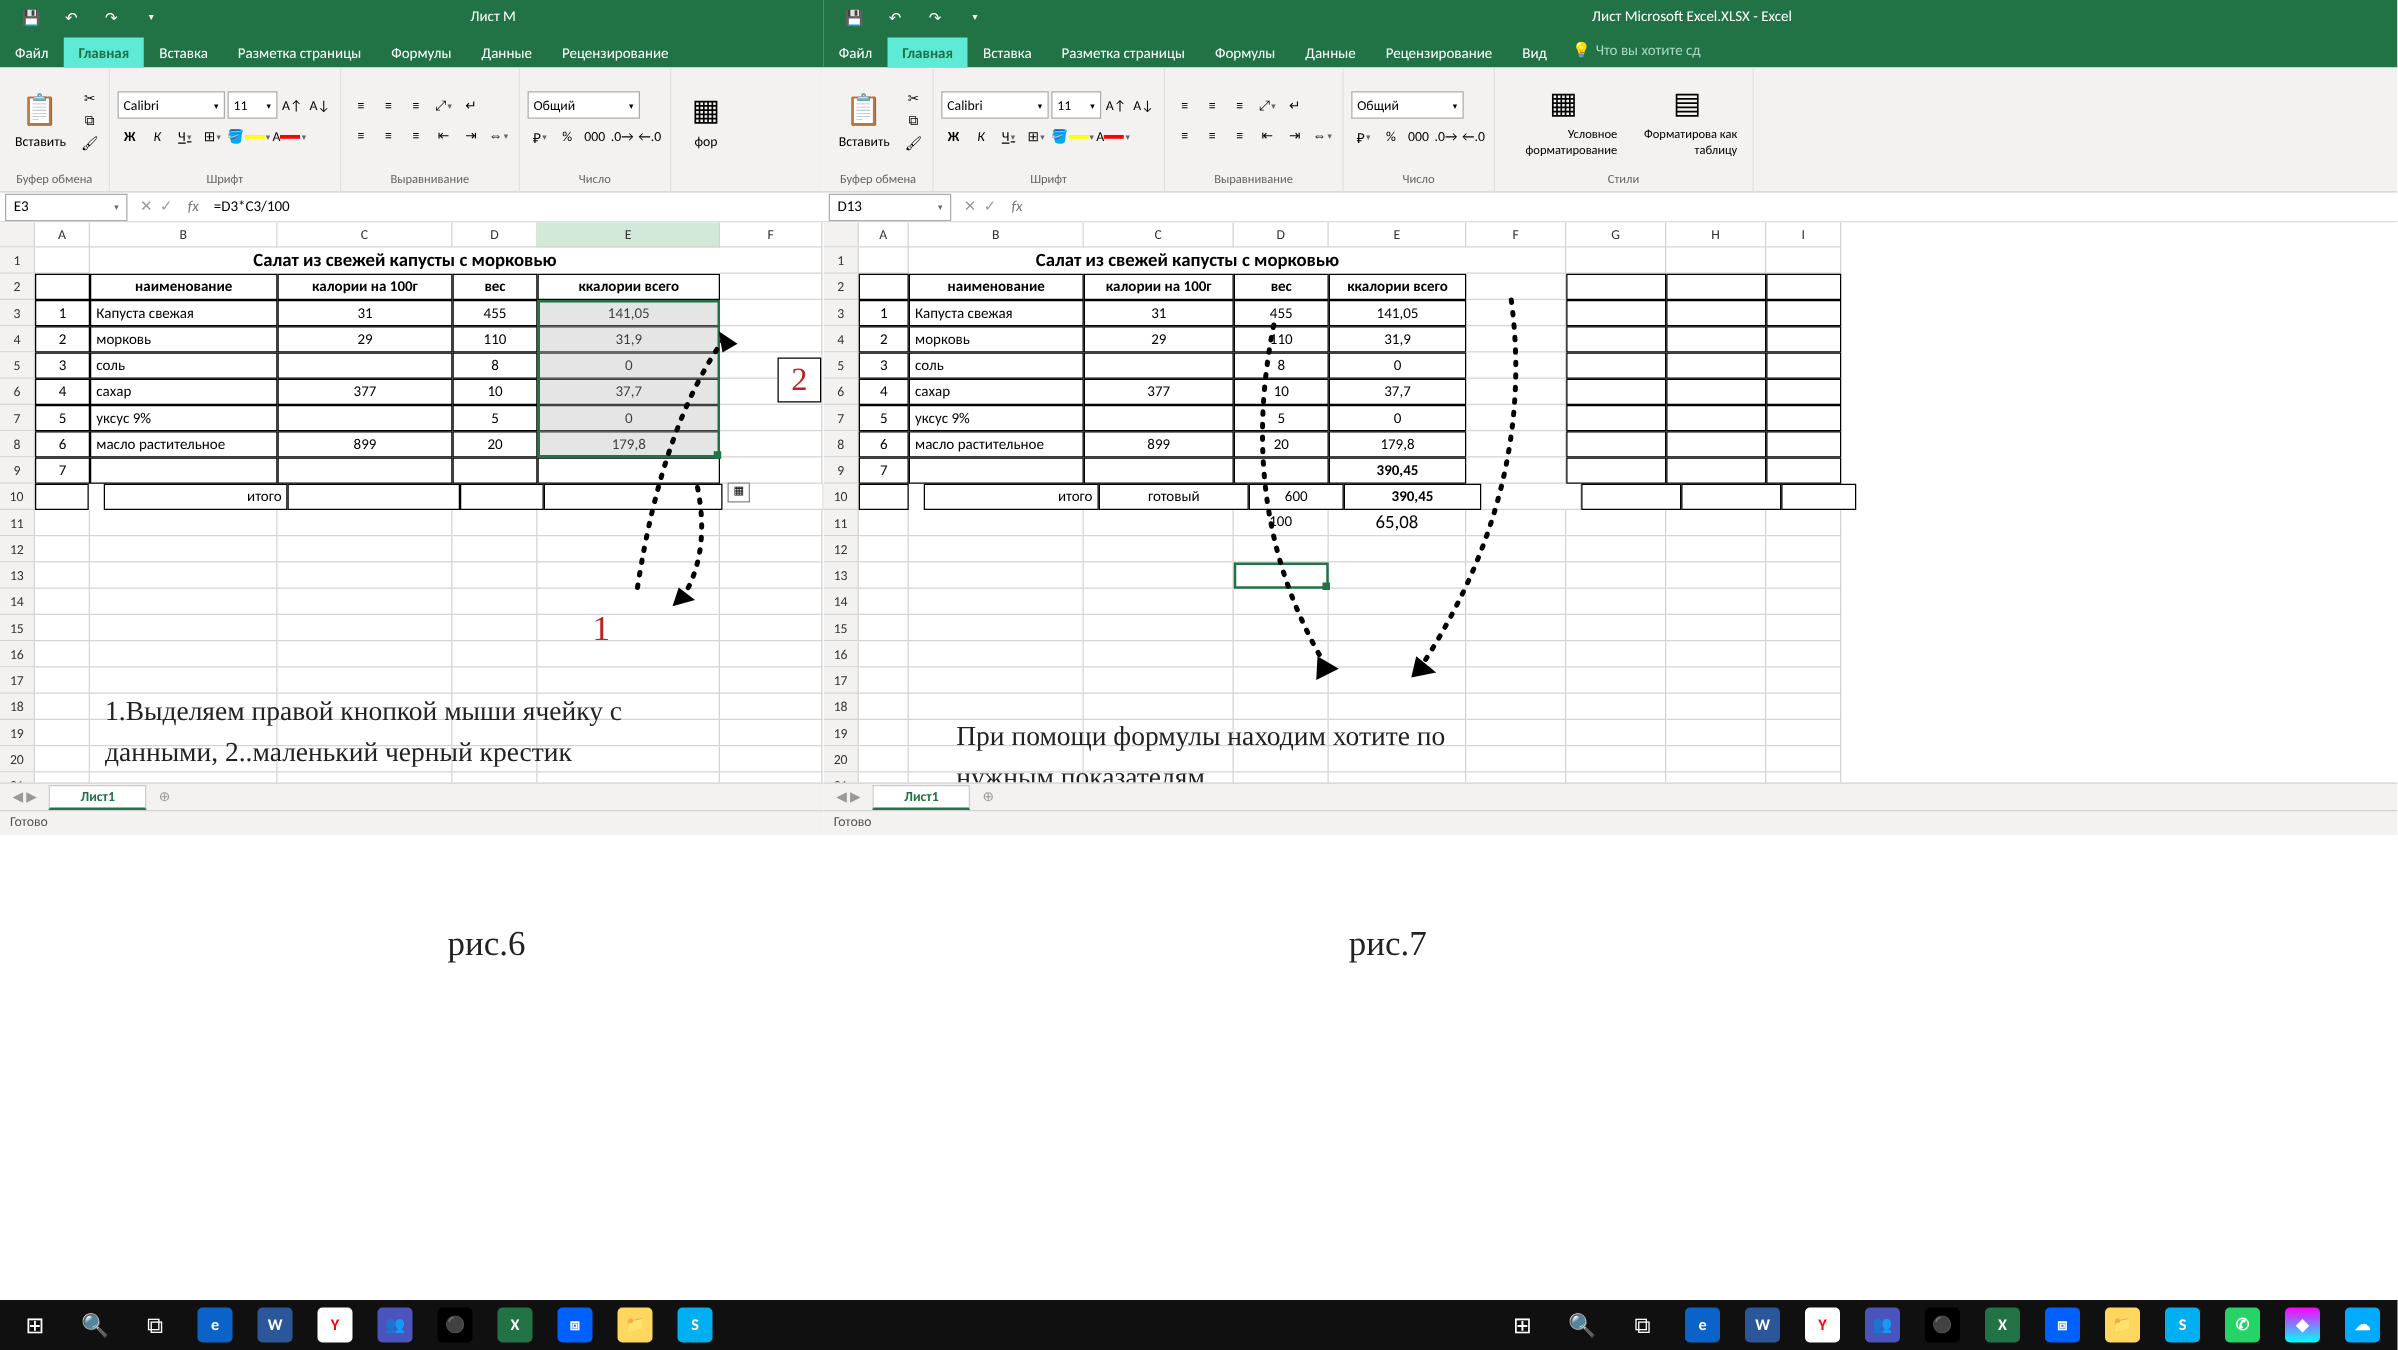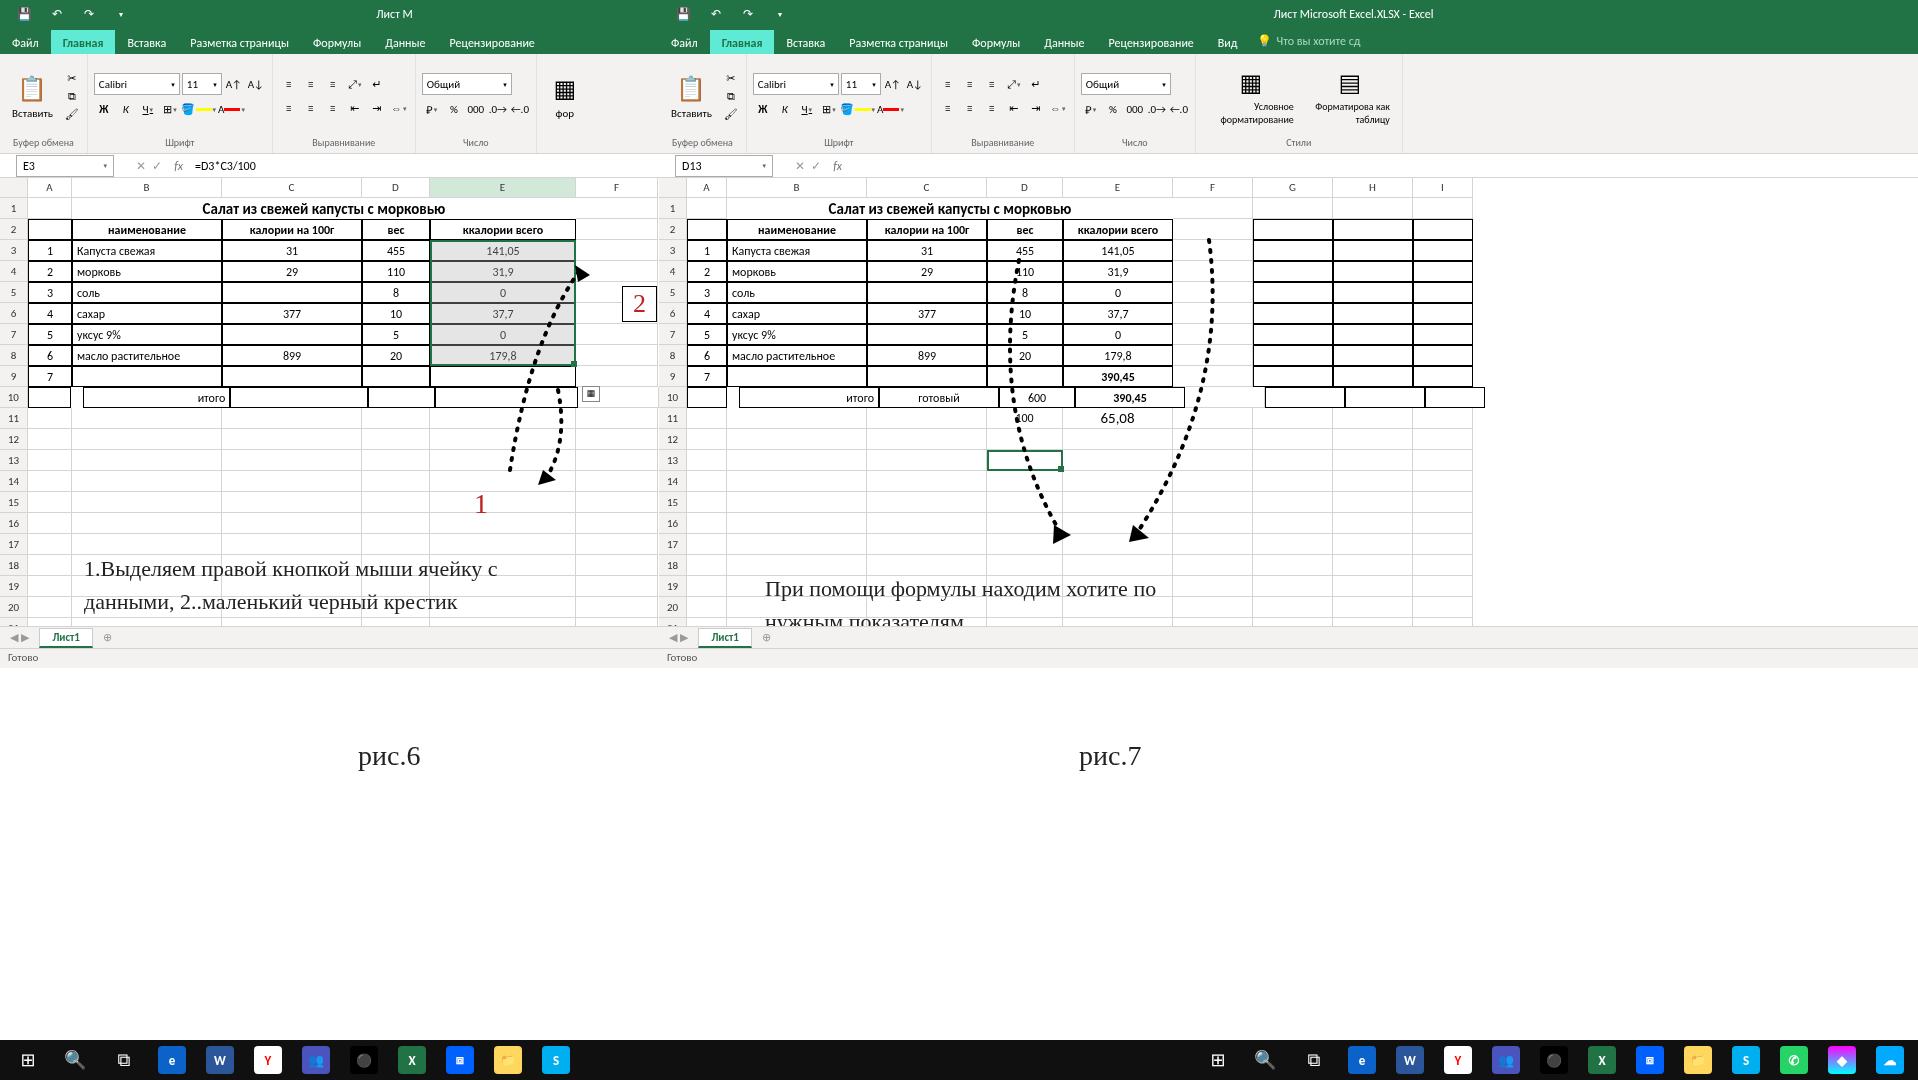--- a/index.html
+++ b/index.html
@@ -33,21 +33,21 @@
 .rb { min-width: 20px; height: 20px; display: flex; align-items: center; justify-content: center; font-size: 11px; }
 .rb.bold { font-weight: bold; }
 .rb.italic { font-style: italic; }
 .rb.underline { text-decoration: underline; }
 .dd::after { content: "▾"; font-size: 7px; margin-left: 1px; color: #666; }
 .sel { height: 22px; border: 1px solid #ababab; background: #fff; font-size: 11px; padding: 0 4px; display: flex; align-items: center; justify-content: space-between; }
 .sel-w { width: 90px; }
 .color-bar { width: 16px; height: 3px; display: block; }
 
 .fbar { height: 24px; display: flex; align-items: center; border-bottom: 1px solid #d4d4d4; font-size: 12px; }
-.namebox { width: 98px; height: 22px; border: 1px solid #ababab; margin: 0 16px; padding: 0 6px; display: flex; align-items: center; justify-content: space-between; background: #fff; }
+.namebox { width: 98px; height: 22px; border: 1px solid #ababab; margin: 0 4px; padding: 0 6px; display: flex; align-items: center; justify-content: space-between; background: #fff; }
 .fx-btns { display: flex; gap: 6px; padding: 0 6px; color: #999; }
 .fx-lbl { font-style: italic; color: #777; padding: 0 6px; }
 .fx-input { flex: 1; padding: 0 6px; }
 
 .grid-area { position: relative; background: #fff; }
 .corner { width: 28px; height: 20px; background: #f3f2f1; border-right: 1px solid #d4d4d4; border-bottom: 1px solid #d4d4d4; }
 .ch { height: 20px; border-right: 1px solid #d4d4d4; border-bottom: 1px solid #d4d4d4; text-align: center; font-size: 11px; line-height: 20px; color: #333; }
 .rh { width: 28px; height: 21px; border-right: 1px solid #d4d4d4; border-bottom: 1px solid #d4d4d4; background: #f3f2f1; text-align: center; font-size: 11px; line-height: 21px; color: #333; }
 
 .sheet { position: relative; }
@@ -66,21 +66,21 @@
 .selection-r { position: absolute; border: 2px solid #217346; pointer-events: none; }
 .sel-handle { position: absolute; right: -3px; bottom: -3px; width: 6px; height: 6px; background: #217346; }
 
 .annot-num { position: absolute; color: #b22; font-family: Georgia, serif; font-size: 28px; }
 .annot-text { position: absolute; font-family: Georgia, serif; font-size: 22px; line-height: 1.5; color: #222; }
 .annot-box { position: absolute; border: 1.5px solid #000; background: #fff; color: #b22; font-family: Georgia, serif; font-size: 26px; padding: 2px 10px; }
 .fig-label { position: absolute; font-family: Georgia, serif; font-size: 28px; color: #222; }
 
 .sheet-tabs { height: 22px; display: flex; align-items: center; background: #f3f2f1; border-top: 1px solid #d4d4d4; font-size: 11px; }
 .st-arrows { padding: 0 10px; color: #999; }
-.st-tab { padding: 2px 12px; background: #fff; border: 1px solid #ccc; border-bottom: 2px solid #217346; color: #217346; font-weight: bold; }
+.st-tab { padding: 2px 24px; background: #fff; border: 1px solid #ccc; border-bottom: 2px solid #217346; color: #217346; font-weight: bold; }
 .st-add { padding: 0 10px; color: #999; }
 .status { height: 20px; background: #f3f2f1; font-size: 11px; color: #555; padding: 2px 8px; border-top: 1px solid #d4d4d4; }
 
 .taskbar { position: absolute; bottom: 0; left: 0; right: 0; height: 40px; background: #101010; display: flex; align-items: center; padding: 0 4px; }
 .tb-item { width: 48px; height: 40px; display: flex; align-items: center; justify-content: center; color: #fff; font-size: 18px; }
 .app-ic { width: 28px; height: 28px; border-radius: 4px; display: flex; align-items: center; justify-content: center; font-size: 13px; font-weight: bold; color: #fff; }
 
 svg.arrow-path { position: absolute; pointer-events: none; }
 </style>
 </head>

